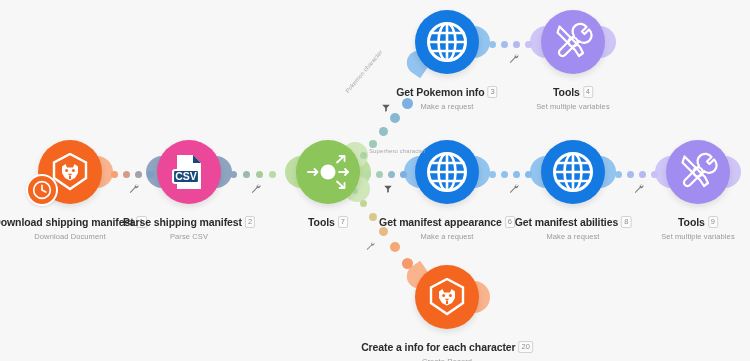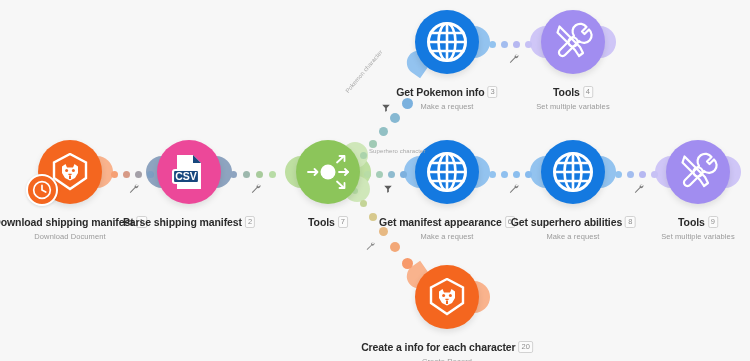--- a/index.html
+++ b/index.html
@@ -219,20 +219,21 @@
         <svg width="34" height="38" viewBox="0 0 34 38">
           <path d="M5 2 h16 l8 8 v26 h-24 z" fill="#fff"></path>
           <path d="M21 2 v8 h8" fill="#17477d"></path>
           <rect x="1" y="17" width="26" height="13" rx="2" fill="#17477d" stroke="#fff" stroke-width="2.2"></rect>
           <text x="14" y="27.4" font-family="Liberation Sans, sans-serif" font-size="10.5" font-weight="bold" fill="#fff" text-anchor="middle">CSV</text>
         </svg>
       </span>
     </div>
     <div class="mod-label">
       <span class="mod-title">Parse shipping manifest</span><span class="mod-badge">2</span>
+      <span class="mod-sub">Parse CSV</span>
     </div>
   </div>
 
   <div class="module" style="left:296px; top:140px;">
     <div class="ear left" style="background:#bedfa1;"></div>
     <div class="ear right" style="background:#bedfa1;"></div>
 
     <div style="position:absolute; left:46px; top:2px; width:26px; height:26px; border-radius:50%; background:#cfe7b9; z-index:1;"></div>
     <div style="position:absolute; left:48px; top:36px; width:26px; height:26px; border-radius:50%; background:#cfe7b9; z-index:1;"></div>
     <div class="bubble" style="background:#8cc55a;">
@@ -322,21 +323,21 @@
       <span>
         <svg width="42" height="42" viewBox="0 0 42 42">
           <circle cx="21" cy="21" r="18.5" fill="none" stroke="#fff" stroke-width="3"></circle>
           <ellipse cx="21" cy="21" rx="8.5" ry="18.5" fill="none" stroke="#fff" stroke-width="2.6"></ellipse>
           <path d="M21 2.5 V39.5" stroke="#fff" stroke-width="2.6"></path>
           <path d="M3.5 12 H38.5 M2.5 21 H39.5 M3.5 30 H38.5" stroke="#fff" stroke-width="2.6"></path>
         </svg>
       </span>
     </div>
     <div class="mod-label">
-      <span class="mod-title">Get superhero abilities</span><span class="mod-badge">8</span>
+      <span class="mod-title">Get manifest abilities</span><span class="mod-badge">8</span>
       <span class="mod-sub">Make a request</span>
     </div>
   </div>
 
   <div class="module" style="left:666px; top:140px;">
     <div class="ear left" style="background:#cfc6f7;"></div>
     <div class="ear right" style="background:#cfc6f7;"></div>
     <div class="bubble" style="background:#a18df0;">
       <span>
         <svg width="40" height="40" viewBox="0 0 40 40">

